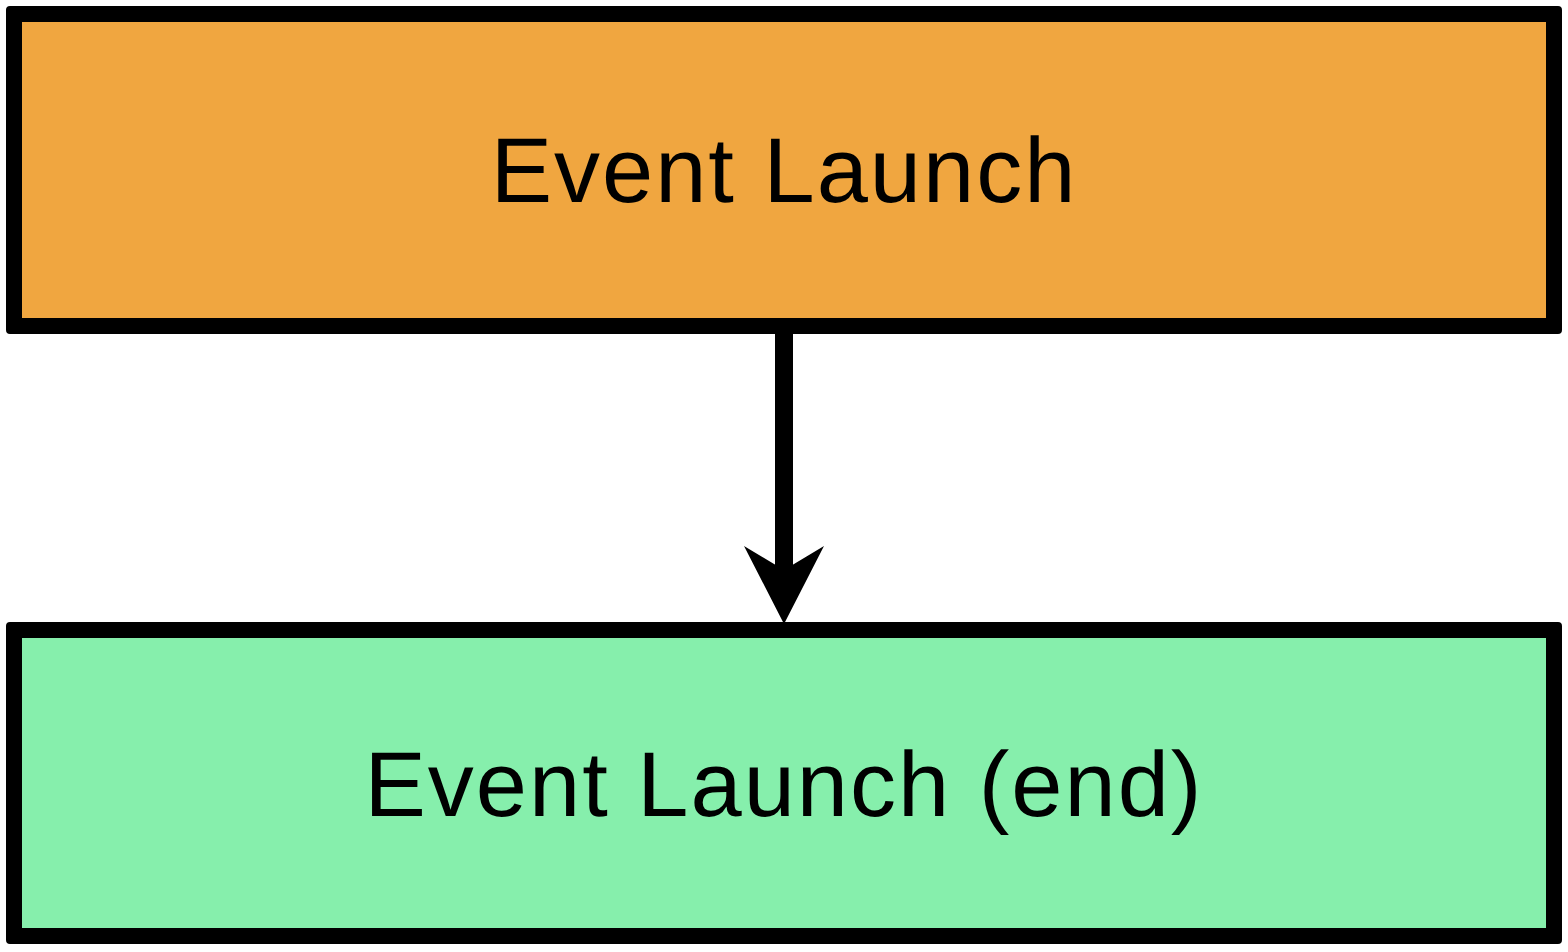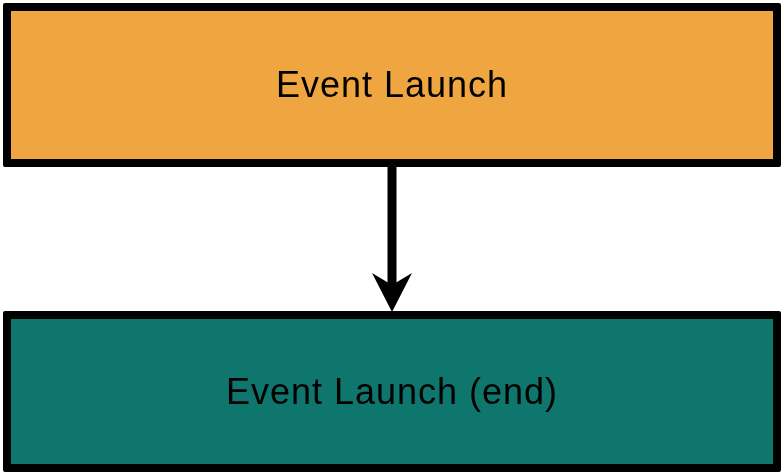--- a/index.html
+++ b/index.html
@@ -27,25 +27,25 @@
     justify-content: center;
   }
   .node-start {
     top: 3px;
     height: 164px;
     background: #F0A640;
   }
   .node-end {
     top: 311px;
     height: 161px;
-    background: #0f766e;
+    background: #86efac;
   }
   .node-label {
     color: #000000;
-    font-size: 36px;
+    font-size: 46px;
     letter-spacing: 1px;
     white-space: nowrap;
     line-height: 1;
   }
   .edge-svg {
     position: absolute;
     left: 0;
     top: 0;
     width: 784px;
     height: 476px;

